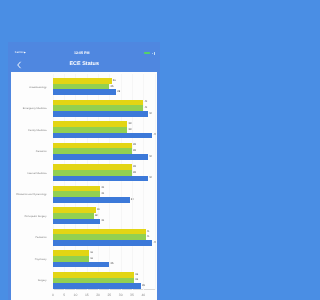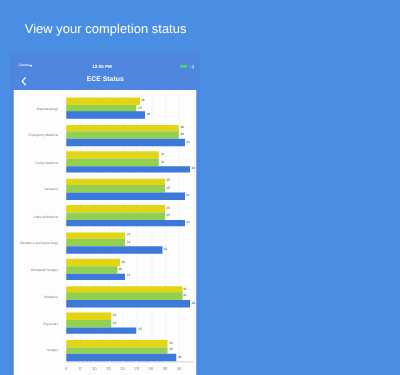--- a/index.html
+++ b/index.html
@@ -39,21 +39,20 @@
 
   .catlabel{position:absolute;right:0;text-align:right;font-size:2.5px;line-height:2.6px;color:#7a7a7a;white-space:nowrap;letter-spacing:0.02px;}
   .catcol{position:absolute;left:0;top:2px;width:35.4px;height:216px;}
   .ticklabel{position:absolute;text-align:center;font-size:3.4px;line-height:3.6px;color:#8a8a8a;}
   .tickrow{position:absolute;left:41.7px;top:220px;width:101.7px;height:8px;}
 </style>
 </head>
 <body>
 
 <div class="page">
-  <div class="hero-title">View your completion status</div>
 
   <div class="phone">
 
     <div class="statusbar">
       <div class="carrier">Carrier</div>
       <svg class="wifi" width="3.2" height="3" viewBox="0 0 10 8">
         <path d="M5 7.2 L1.2 3.0 Q5 0.2 8.8 3.0 Z" fill="#ffffff"></path>
       </svg>
       <div class="clock">12:05 PM</div>
       <div class="battery"></div>

